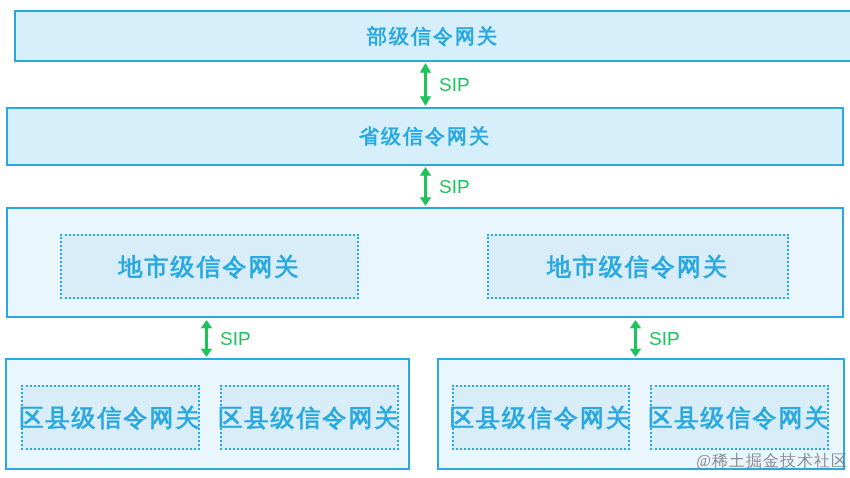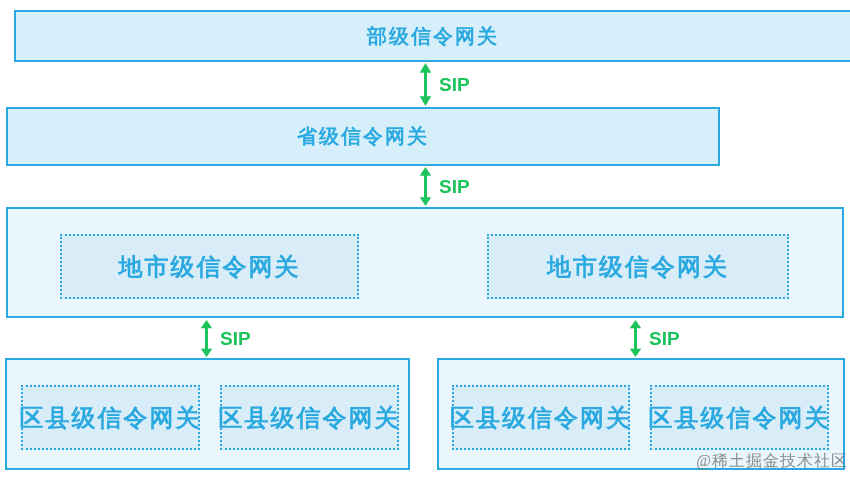--- a/index.html
+++ b/index.html
@@ -44,21 +44,21 @@
   .inner-box .label {
     color: #29A9E0;
     font-size: 24px;
     font-weight: bold;
     letter-spacing: 2px;
     white-space: nowrap;
   }
 
   
   .ministry-box  { left: 14px;   top: 10px;  width: 838px; height: 52px;  }
-  .province-box  { left: 6px;   top: 107px; width: 714px; height: 59px;  }
+  .province-box  { left: 6px;   top: 107px; width: 838px; height: 59px;  }
   .city-outer    { left: 6px;   top: 207px; width: 838px; height: 111px; }
   .county-outer-left  { left: 5px;   top: 358px; width: 405px; height: 112px; }
   .county-outer-right { left: 437px; top: 358px; width: 408px; height: 112px; }
 
   
   .city-inner-1   { left: 52px;  top: 25px; width: 299px; height: 65px; }
   .city-inner-2   { left: 479px; top: 25px; width: 302px; height: 65px; }
   .county-inner-1 { left: 14px;  top: 25px; width: 179px; height: 65px; }
   .county-inner-2 { left: 213px; top: 25px; width: 179px; height: 65px; }
   .county-inner-3 { left: 13px;  top: 25px; width: 178px; height: 65px; }
@@ -67,21 +67,21 @@
   
   .link {
     position: absolute;
     display: flex;
     align-items: center;
   }
   .link svg { display: block; }
   .sip-label {
     color: #1DC35B;
     font-size: 19px;
-    font-weight: bold;
+    font-weight: normal;
     margin-left: 6px;
     line-height: 1;
   }
   .link-1 { left: 418px; top: 63px;  height: 43px; }
   .link-2 { left: 418px; top: 167px; height: 39px; }
   .link-3 { left: 199px; top: 320px; height: 37px; }
   .link-4 { left: 628px; top: 320px; height: 37px; }
   .link-1 svg, .link-2 svg, .link-3 svg, .link-4 svg { height: 100%; width: 15px; }
 
   .watermark {

